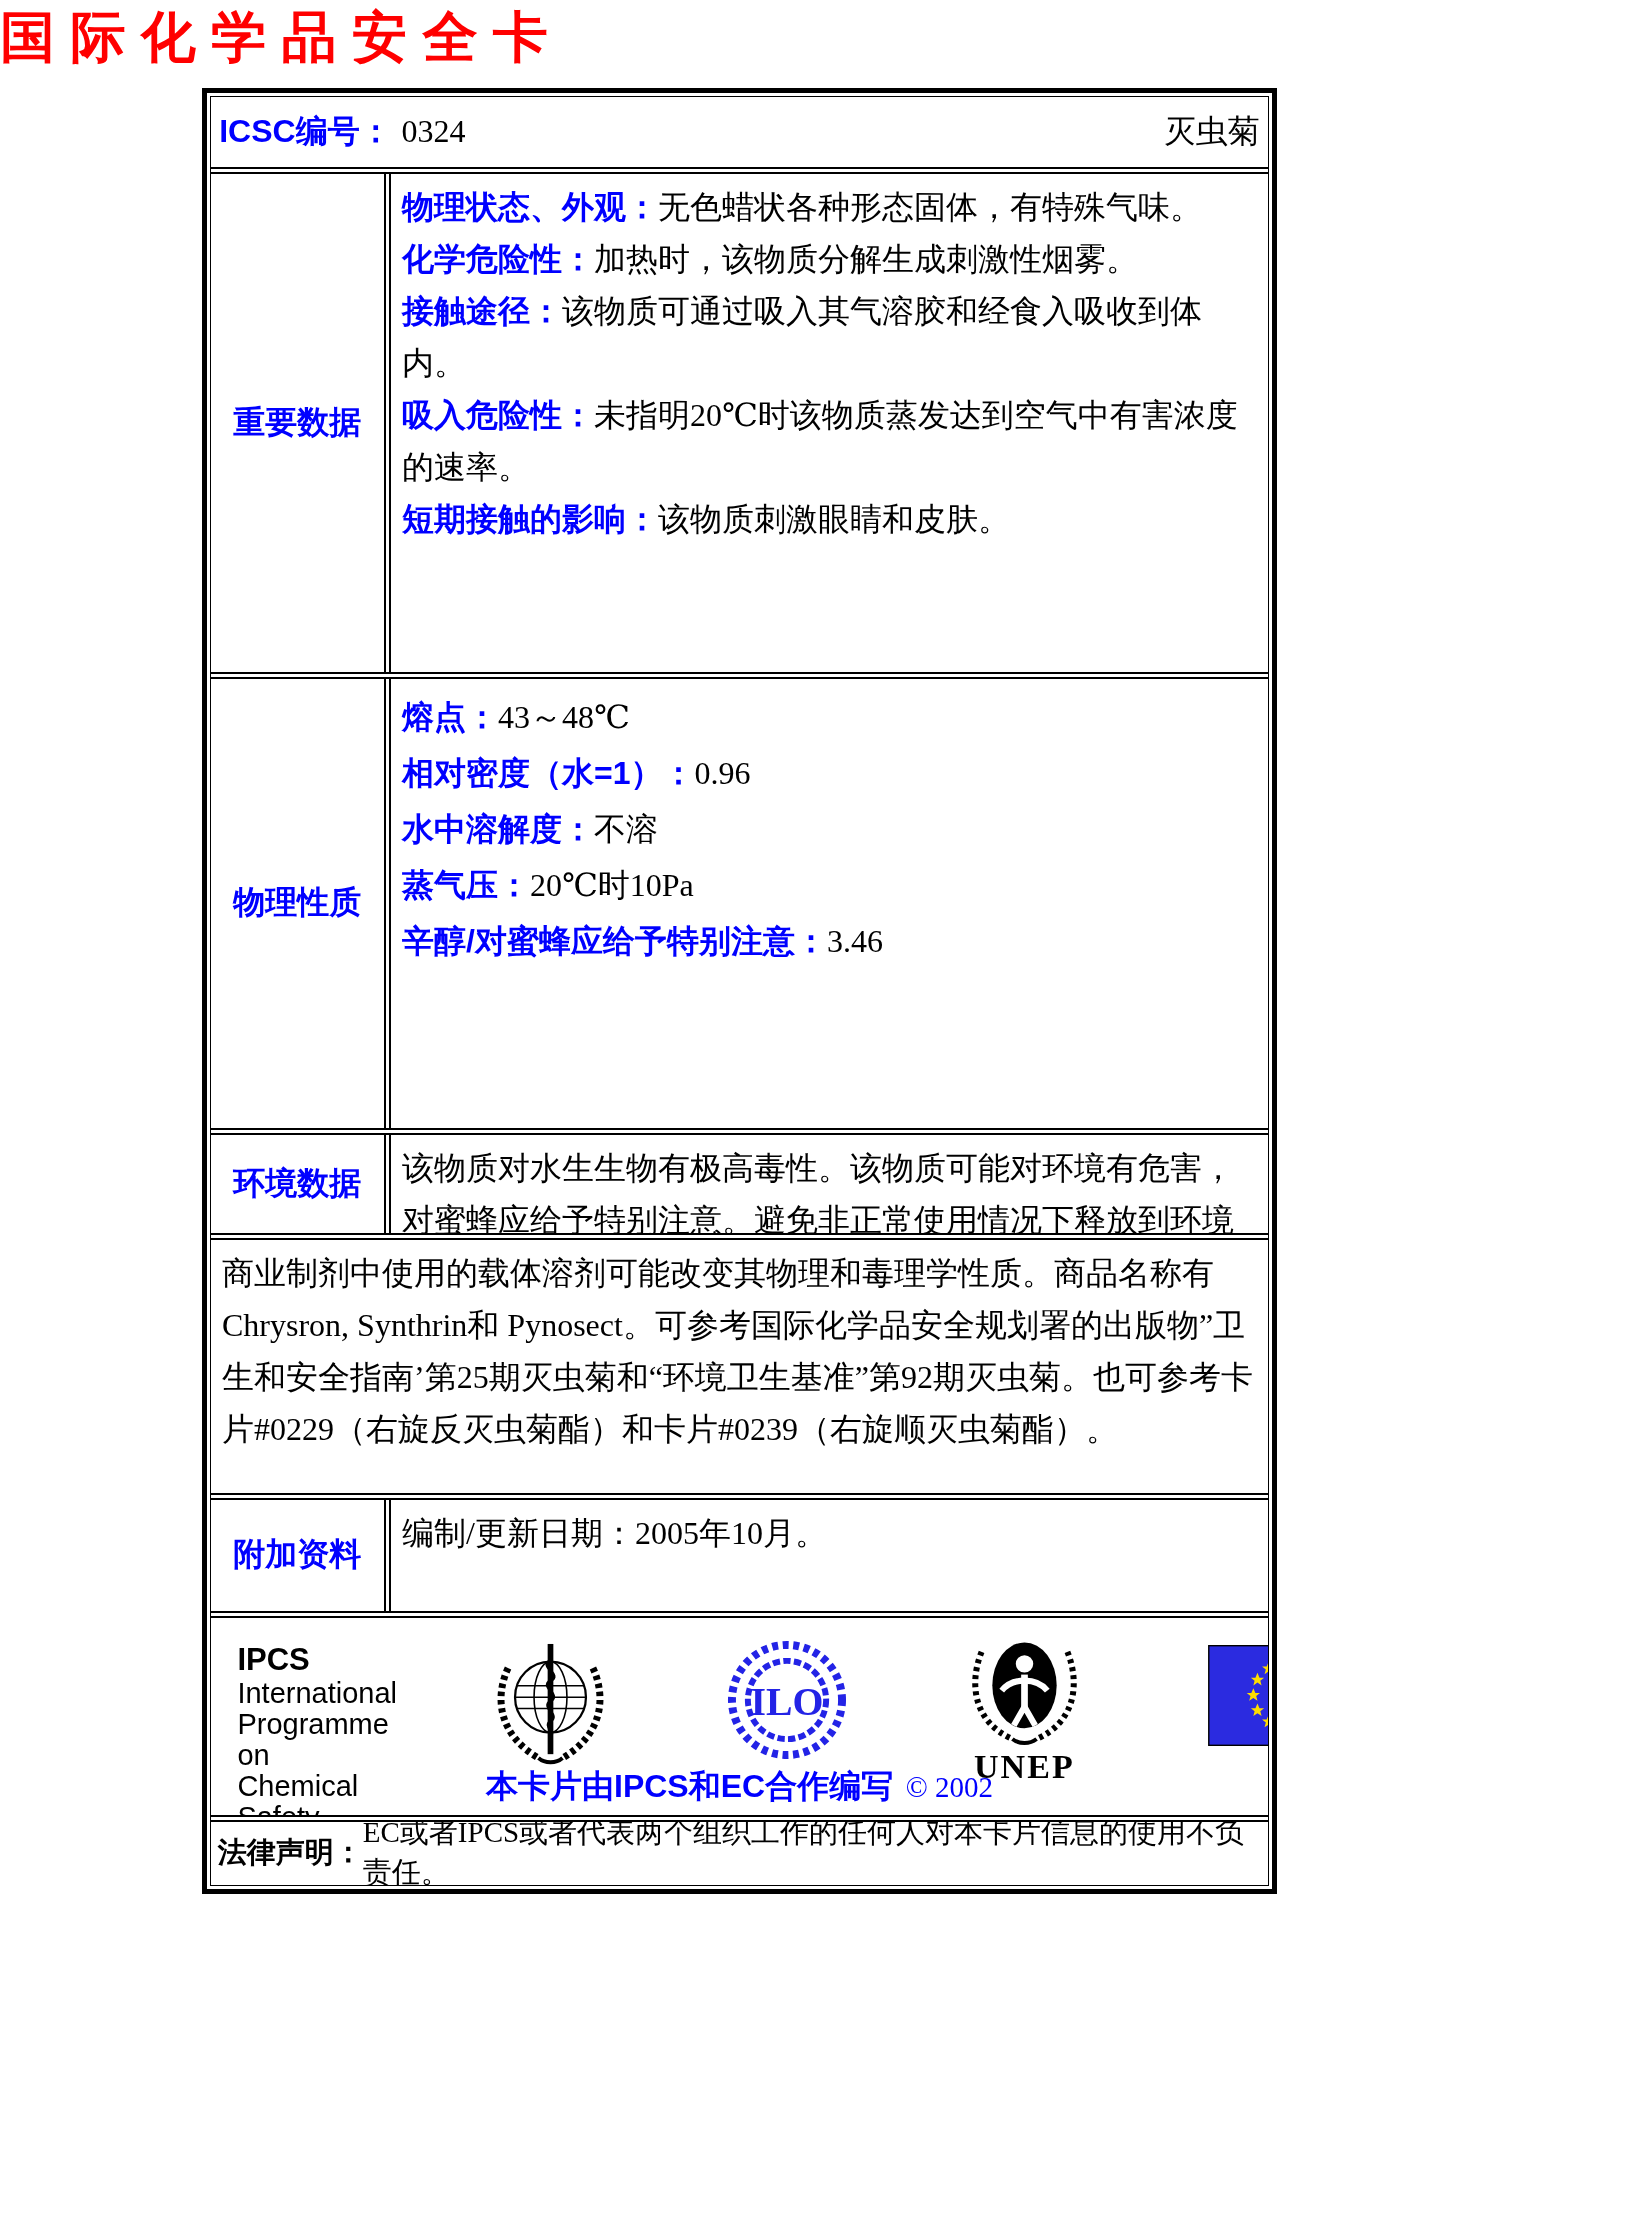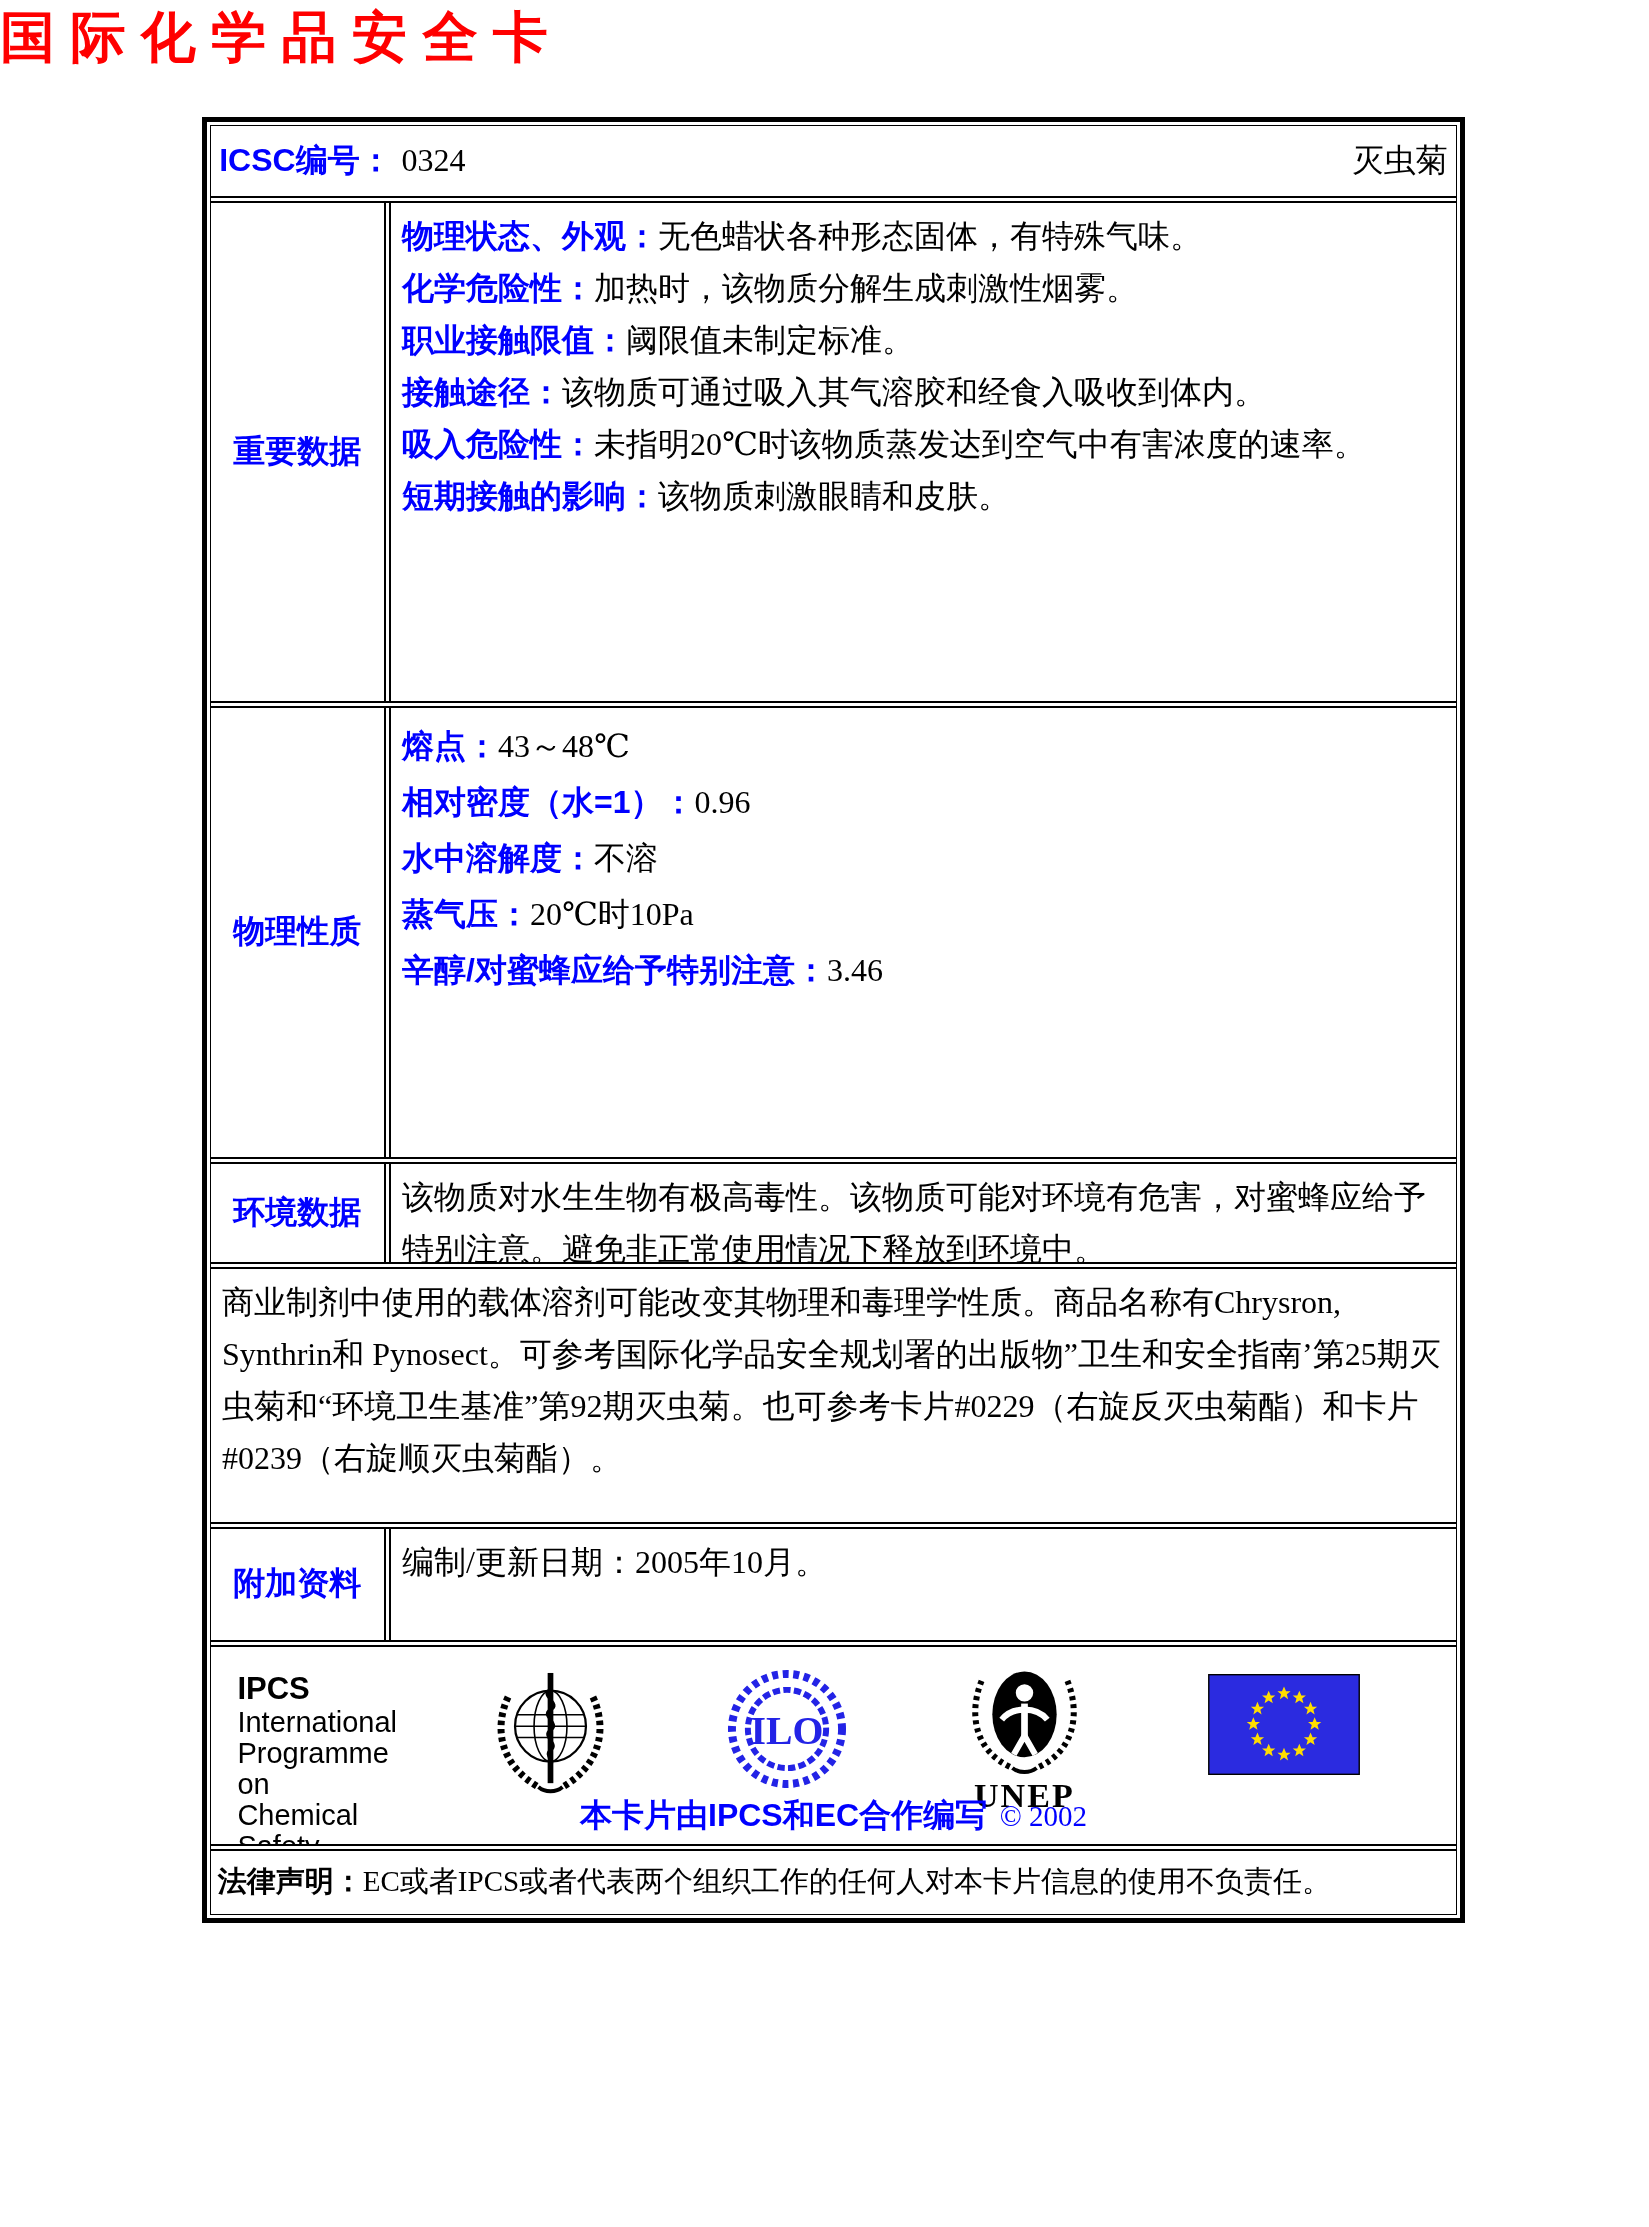--- a/index.html
+++ b/index.html
@@ -27,26 +27,25 @@
     letter-spacing: 15.4px;
     font-family: "Liberation Serif", "DejaVu Serif", serif;
     white-space: nowrap;
   }
 
   
   .card-outer {
     position: absolute;
     left: 202px;
     top: 88px;
-    width: 1263px;
+    width: 1075px;
     box-sizing: border-box;
     border: 5.6px solid #000;
     padding: 2.8px;
     background: #fff;
-    margin-top: 29px;
   }
   .card-inner {
     border: 1.4px solid #000;
     background: #fff;
   }
 
   .row {
     box-sizing: border-box;
     display: flex;
     align-items: stretch;
@@ -193,21 +192,20 @@
         </span>
         <span class="chemical-name">灭虫菊</span>
       </div>
     </div>
 
     <div class="row r2">
       <div class="cell-label">重要数据</div>
       <div class="cell-content">
         <div class="kv-line"><span class="kv-key">物理状态、外观：</span><span class="kv-val">无色蜡状各种形态固体，有特殊气味。</span></div>
         <div class="kv-line"><span class="kv-key">化学危险性：</span><span class="kv-val">加热时，该物质分解生成刺激性烟雾。</span></div>
-        <div class="kv-line"><span class="kv-key">职业接触限值：</span><span class="kv-val">阈限值未制定标准。</span></div>
         <div class="kv-line"><span class="kv-key">接触途径：</span><span class="kv-val">该物质可通过吸入其气溶胶和经食入吸收到体内。</span></div>
         <div class="kv-line"><span class="kv-key">吸入危险性：</span><span class="kv-val">未指明20℃时该物质蒸发达到空气中有害浓度的速率。</span></div>
         <div class="kv-line"><span class="kv-key">短期接触的影响：</span><span class="kv-val">该物质刺激眼睛和皮肤。</span></div>
       </div>
     </div>
 
     <div class="row r3">
       <div class="cell-label">物理性质</div>
       <div class="cell-content spread">
         <div class="kv-line"><span class="kv-key">熔点：</span><span class="kv-val">43～48℃</span></div>

